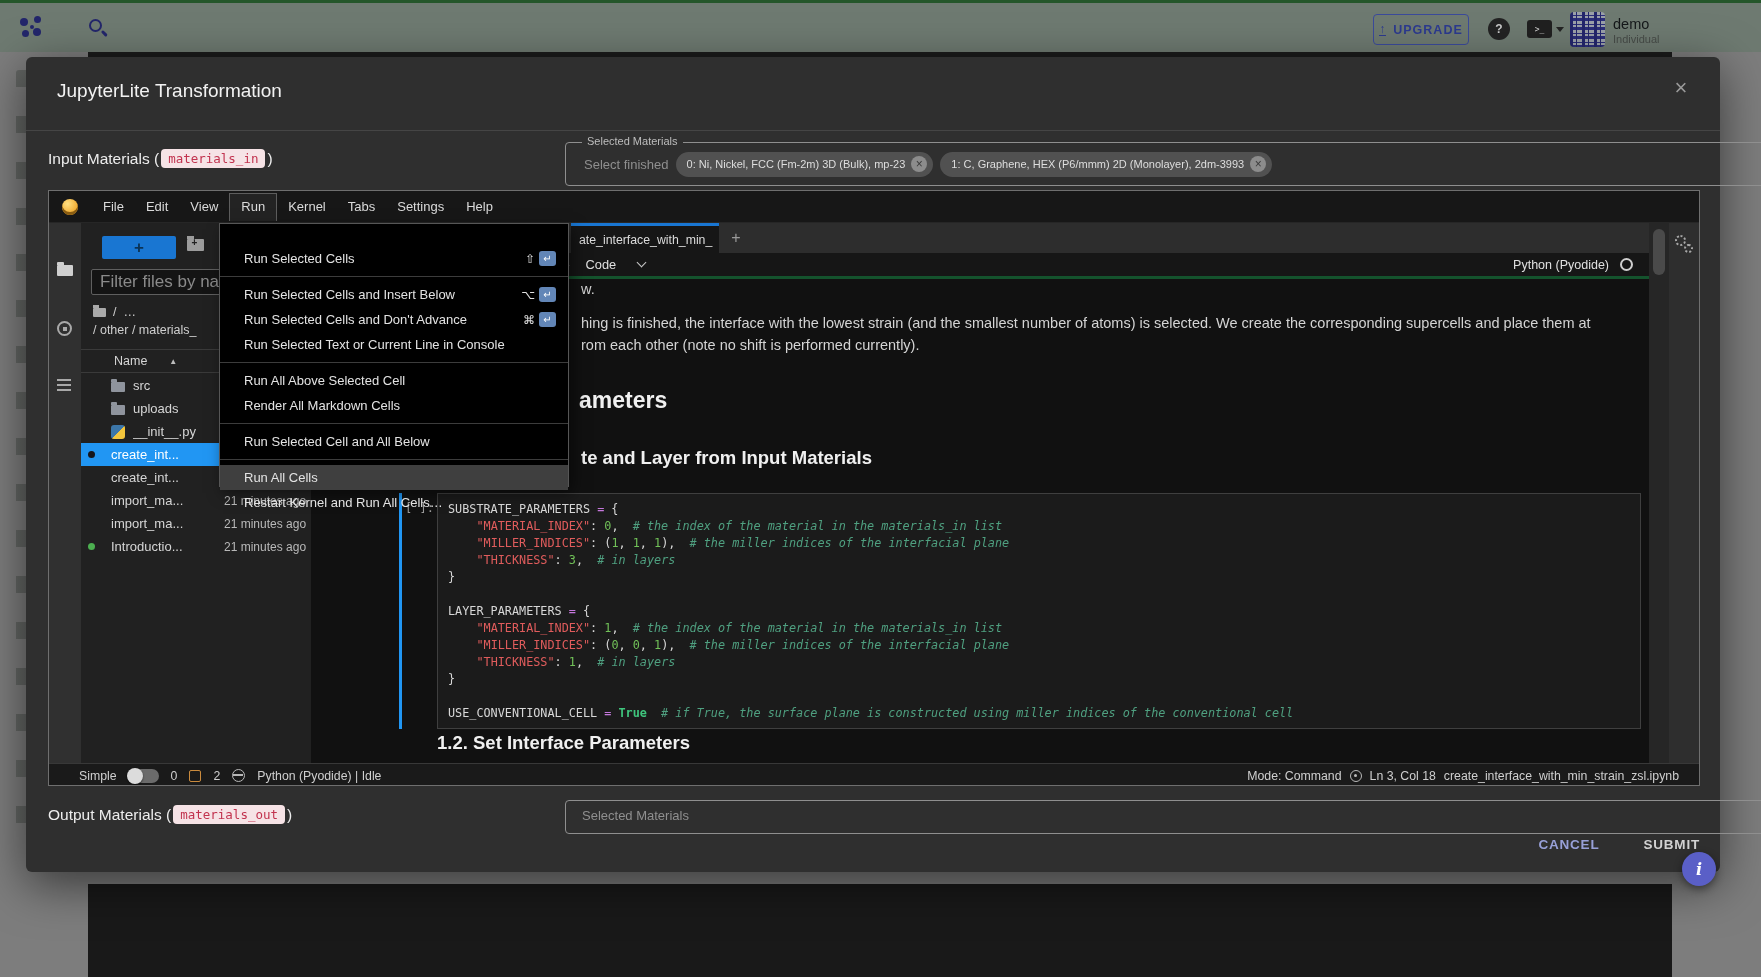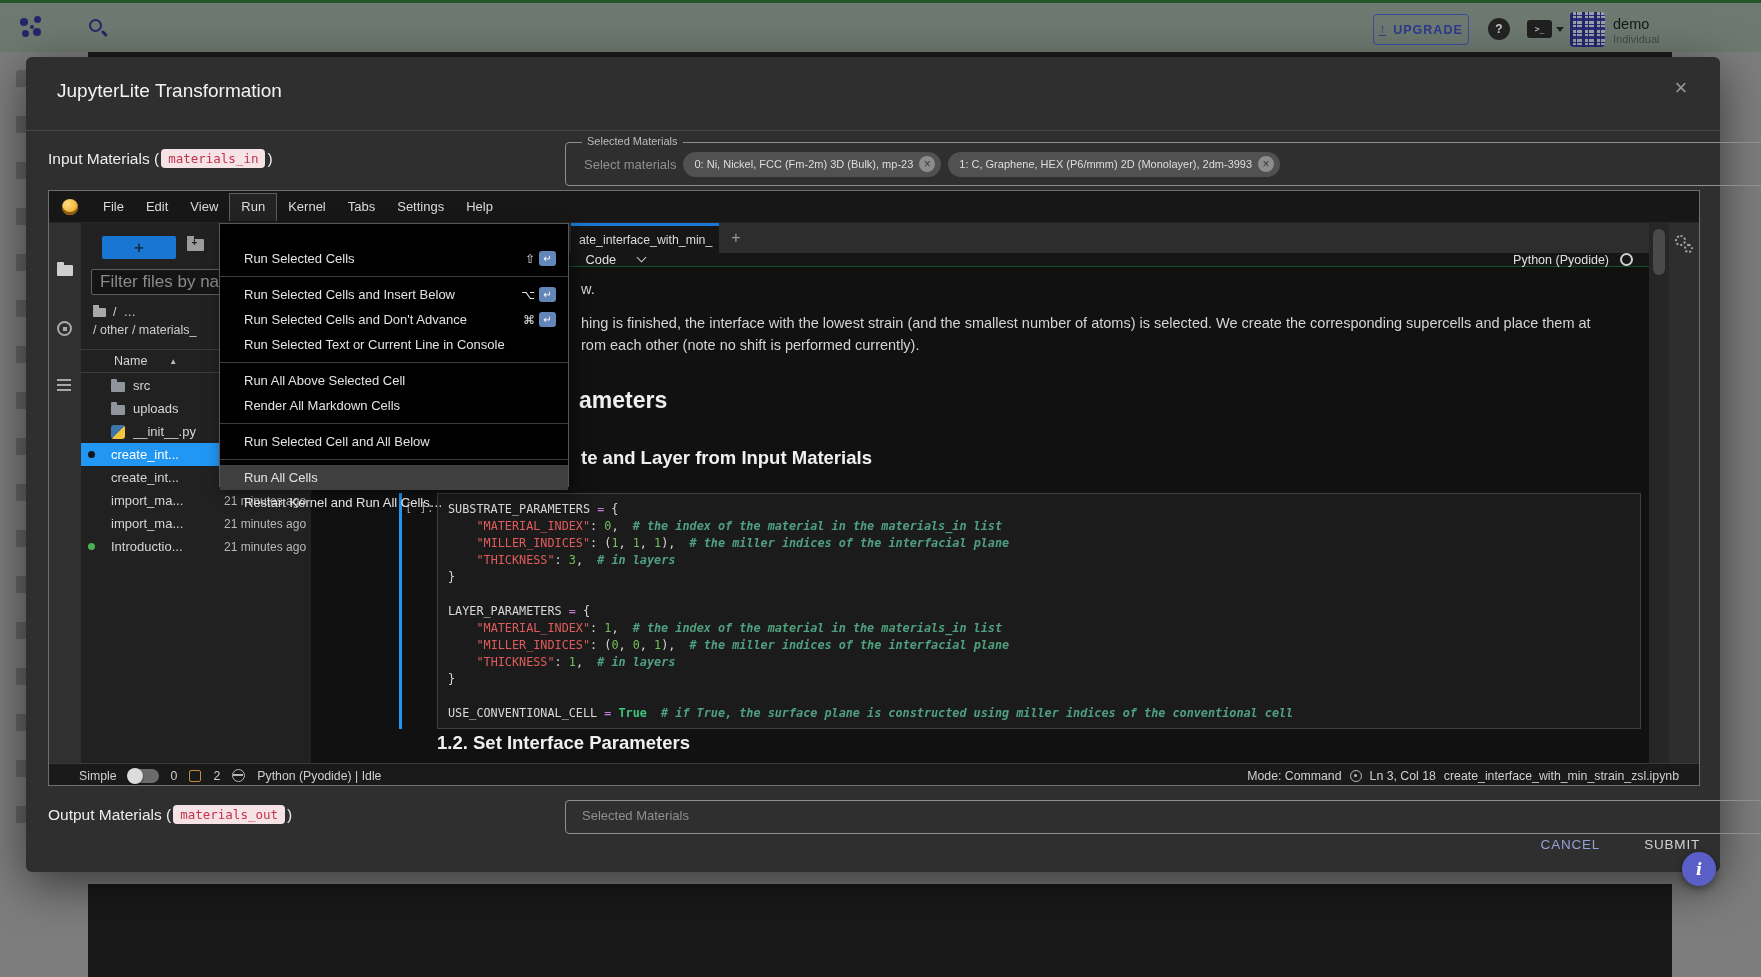--- a/index.html
+++ b/index.html
@@ -140,22 +140,22 @@
   .menu-divider { height:1px; background:#3c3c3c; margin:5px 0; }
 
   
   .notebook { position:absolute; left:262px; top:32px; width:1338px; height:540px; background:#111; }
   .tabbar { position:absolute; left:0; top:0; width:100%; height:30px; background:#2d2d2d; }
   .tab { position:absolute; left:260px; top:0; width:148px; height:30px; background:#161616;
     border-top:3px solid #1976d2; display:flex; align-items:center; padding:0 8px; gap:7px;
     font-size:12.3px; color:#dcdcdc; white-space:nowrap; overflow:hidden; }
   .tab-add { position:absolute; left:414px; top:4px; width:22px; height:22px; color:#9a9a9a; font-size:16px;
     display:flex; align-items:center; justify-content:center; }
-  .nb-toolbar { position:absolute; left:0; top:30px; width:100%; height:14px; background:#161616;
-    border-bottom:1px solid #14532d; display:flex; align-items:center; }
+  .nb-toolbar { position:absolute; left:0; top:30px; width:100%; height:26px; background:#161616;
+    border-bottom:3px solid #14532d; display:flex; align-items:center; }
   .play-ic { margin-left:253px; color:#c9c9c9; font-size:11px; }
   .celltype { margin-left:16px; font-size:12.8px; color:#e0e0e0; }
   .chev { width:7px; height:7px; border-right:1.6px solid #c9c9c9; border-bottom:1.6px solid #c9c9c9;
     transform:rotate(45deg); margin-left:22px; margin-top:-4px; }
   .kernel-zone { margin-left:auto; display:flex; align-items:center; gap:11px; padding-right:16px; }
   .kernel-name { font-size:12.5px; color:#e0e0e0; }
   .kernel-ring { width:13px; height:13px; border:2px solid #cfcfcf; border-radius:50%; }
 
   .nb-content { position:absolute; left:0; top:56px; width:100%; height:484px; overflow:hidden; }
   .frag { position:absolute; color:#d4d4d4; font-size:14.5px; white-space:nowrap; }
@@ -170,21 +170,21 @@
   .cell-prompt { position:absolute; left:94px; top:222px; font-family:"DejaVu Sans Mono",monospace;
     font-size:12px; color:#9a9a9a; }
   .editor { position:absolute; left:126px; top:214px; width:1204px; height:236px; background:#1b1b1b;
     border:1px solid #3f3f3f; padding:7px 0 0 10px; overflow:hidden; }
   .code-line { font-family:"DejaVu Sans Mono",monospace; font-size:11.8px; line-height:17px; white-space:pre; }
   .tk-v { color:#d8d8d8; } .tk-p { color:#d8d8d8; } .tk-w { color:#d8d8d8; }
   .tk-o { color:#c678dd; }
   .tk-s { color:#e05c5c; }
   .tk-n { color:#71c158; }
   .tk-k { color:#3fc57d; font-weight:bold; }
-  .tk-c { color:#4fa080; font-style:italic;font-weight:bold; }
+  .tk-c { color:#4fa080; font-style:italic; }
 
   .scrollstrip { position:absolute; left:1600px; top:32px; width:20px; height:540px; background:#262626; }
   .scroll-thumb { position:absolute; left:4px; top:6px; width:12px; height:46px; background:#4a4a4a; border-radius:6px; }
   .rightstrip { position:absolute; left:1620px; top:32px; width:32px; height:540px; background:#2e2e2e; }
   .gears { position:absolute; left:6px; top:12px; width:20px; height:20px; }
   .gear { position:absolute; border:2.5px dotted #a8a8a8; border-radius:50%; }
   .gear.g1 { width:11px; height:11px; left:0; top:0; }
   .gear.g2 { width:9px; height:9px; left:9px; top:9px; }
 
   .statusbar { position:absolute; left:0; top:572px; width:100%; height:24px; background:#1a1a1a;
@@ -195,21 +195,21 @@
   .sb-toggle::after { content:""; position:absolute; left:-2px; top:-1px; width:16px; height:16px;
     border-radius:50%; background:#dcdcdc; box-shadow:0 1px 2px rgba(0,0,0,.6); }
   .sq-ic { width:12px; height:12px; border:1.5px solid #c98a3d; border-radius:2px; }
   .globe-ic { width:13px; height:13px; border:1.5px solid #b8b8b8; border-radius:50%; position:relative; }
   .globe-ic::after { content:""; position:absolute; left:0; top:4px; width:10px; height:1.5px; background:#b8b8b8; }
   .mode-ic { width:12px; height:12px; border:1.5px solid #b8b8b8; border-radius:50%; position:relative; }
   .mode-ic::after { content:""; position:absolute; left:3px; top:3px; width:3px; height:3px; border-radius:50%; background:#b8b8b8; }
 
   
   .dlg-buttons { position:absolute; right:20px; top:780px; display:flex; gap:44px; align-items:center; }
-  .btn-text { font-size:13.5px; font-weight:normal; letter-spacing:.8px; background:none; border:none; }
+  .btn-text { font-size:13.5px; font-weight:bold; letter-spacing:.8px; background:none; border:none; }
   .btn-cancel { color:#98a0d8; }
   .btn-submit { color:#d2d2d2; }
 
   .fab { position:absolute; left:1682px; top:852px; width:34px; height:34px; border-radius:50%;
     background:#5a5fc7; color:#fff; z-index:99; display:flex; align-items:center; justify-content:center;
     font-family:"DejaVu Serif",serif; font-style:italic; font-weight:bold; font-size:16px;
     box-shadow:0 3px 8px rgba(0,0,0,.45); }
 </style>
 </head>
 <body>
@@ -248,21 +248,21 @@
     <div class="io-label in">
       <span>Input Materials (</span>
       <span class="code-chip">materials_in</span>
       <span>)</span>
     </div>
 
     <div class="mat-fieldset in">
       <div class="legend">Selected Materials</div>
       <div class="chips-row">
 
-        <span class="select-ph">Select materials</span>
+        <span class="select-ph">Select finished</span>
 
           <span class="chip">
             <span>0: Ni, Nickel, FCC (Fm-2m) 3D (Bulk), mp-23</span>
             <span class="chip-x">×</span>
           </span>
 
           <span class="chip">
             <span>1: C, Graphene, HEX (P6/mmm) 2D (Monolayer), 2dm-3993</span>
             <span class="chip-x">×</span>
           </span>

